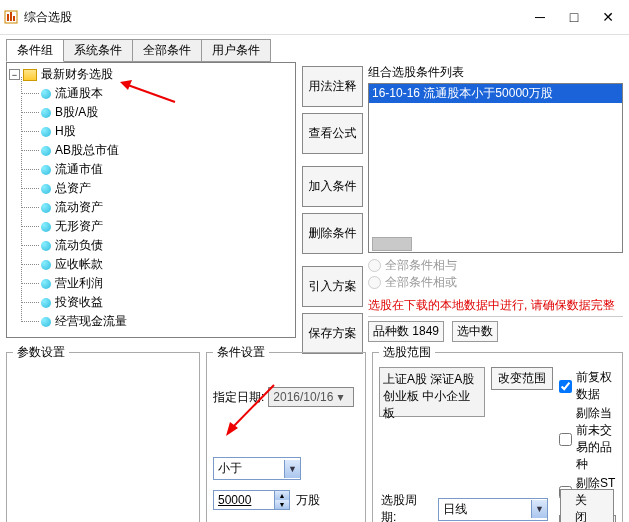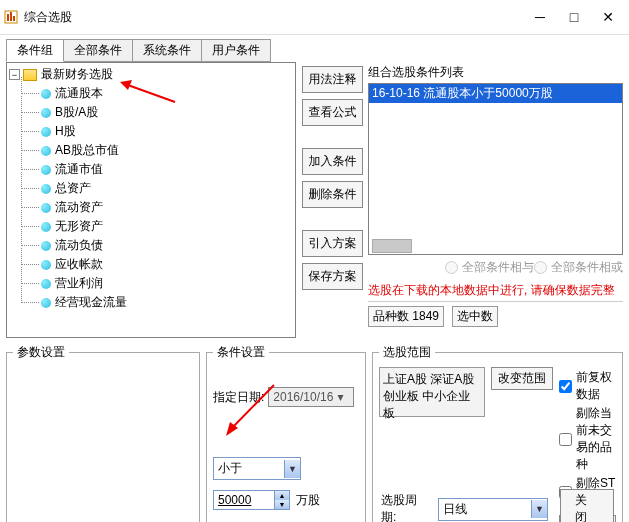--- a/index.html
+++ b/index.html
@@ -16,26 +16,26 @@
 .tree-panel { width: 290px; height: 276px; border: 1px solid #808080; overflow-y: auto; overflow-x: auto; background: #fff; padding: 2px; white-space: nowrap; }
 .tree-root { display: flex; align-items: center; padding: 1px 0; }
 .tree-exp { width: 11px; height: 11px; border: 1px solid #888; display: inline-flex; align-items: center; justify-content: center; font-size: 9px; line-height: 0; margin-right: 3px; cursor: pointer; }
 .tree-folder { width: 14px; height: 12px; background: linear-gradient(#ffe58a,#ffcc33); border: 1px solid #cc9900; margin-right: 4px; }
 .tree-item { display: flex; align-items: center; padding: 1px 0 1px 32px; cursor: pointer; }
 .tree-line { position: relative; }
 .tree-item::before { content: ""; width: 18px; height: 1px; border-top: 1px dotted #888; position: absolute; left: 12px; }
 .tree-item::after { content: ""; width: 1px; border-left: 1px dotted #888; position: absolute; left: 12px; top: -7px; height: 15px; }
 .leaf-icon { width: 10px; height: 10px; border-radius: 50%; background: radial-gradient(circle at 30% 30%, #88eeff, #33bbdd); margin-right: 4px; flex-shrink: 0; }
 .btn-col { width: 72px; display: flex; flex-direction: column; gap: 6px; padding: 4px 5px 0 6px; }
-.btn { border: 1px solid #888; padding: 4px 0; text-align: center; background: #f5f5f5; cursor: pointer; font-size: 12px; }
+.btn { border: 1px solid #888; padding: 11px 0; text-align: center; background: #f5f5f5; cursor: pointer; font-size: 12px; }
 .right-top { flex: 1; display: flex; flex-direction: column; padding-top: 2px; }
 .list-label { margin-bottom: 2px; }
 .listbox { height: 172px; border: 1px solid #808080; background: #fff; overflow: auto; position: relative; }
 .list-sel { background: #1a63d9; color: #fff; padding: 1px 3px; display: block; }
-.radio-row { display: flex; justify-content: flex-end; padding: 4px 0; color: #999; }
+.radio-row { display: flex; justify-content: space-between; padding: 4px 0; color: #999; flex-direction: column; }
 .radio-row label { display: inline-flex; align-items: center; gap: 4px; }
 .warning { color: #e00000; padding: 2px 0; }
 .status-row { display: flex; gap: 8px; padding-top: 4px; border-top: 1px solid #ccc; }
 .status-chip { border: 1px solid #999; padding: 1px 4px; background: #f7f7f7; }
 fieldset { border: 1px solid #aaa; padding: 6px; font-size: 12px; }
 legend { padding: 0 4px; }
 .bottom-row { display: flex; padding: 2px 6px 6px 6px; gap: 6px; }
 .param-box { width: 194px; height: 194px; }
 .cond-box { width: 160px; height: 194px; position: relative; }
 .range-box { flex: 1; height: 194px; position: relative; }
@@ -69,22 +69,22 @@
       </svg>
   </span>
   <span class="title">综合选股</span>
   <div class="win-btn">─</div>
   <div class="win-btn">□</div>
   <div class="win-btn">✕</div>
 </div>
 
 <div class="tabrow">
   <div class="tab active">条件组</div>
+  <div class="tab">系统条件</div>
   <div class="tab">全部条件</div>
-  <div class="tab">系统条件</div>
   <div class="tab">用户条件</div>
 </div>
 
 <div class="main-row">
   <div class="tree-panel">
     <div class="tree-root tree-line">
       <span class="tree-exp">−</span>
       <span class="tree-folder"></span>
       <span>最新财务选股</span>
     </div>
@@ -125,20 +125,24 @@
           <span class="leaf-icon"></span>
           <span>流动负债</span>
         </div>
         <div class="tree-item tree-line" style="position: relative;">
           <span class="leaf-icon"></span>
           <span>应收帐款</span>
         </div>
         <div class="tree-item tree-line" style="position: relative;">
           <span class="leaf-icon"></span>
           <span>营业利润</span>
+        </div>
+        <div class="tree-item tree-line" style="position: relative;">
+          <span class="leaf-icon"></span>
+          <span>投资收益</span>
         </div>
         <div class="tree-item tree-line" style="position: relative;">
           <span class="leaf-icon"></span>
           <span>经营现金流量</span>
         </div>
       </div>
   </div>
 
   <div class="btn-col">
     <div class="btn">用法注释</div>

